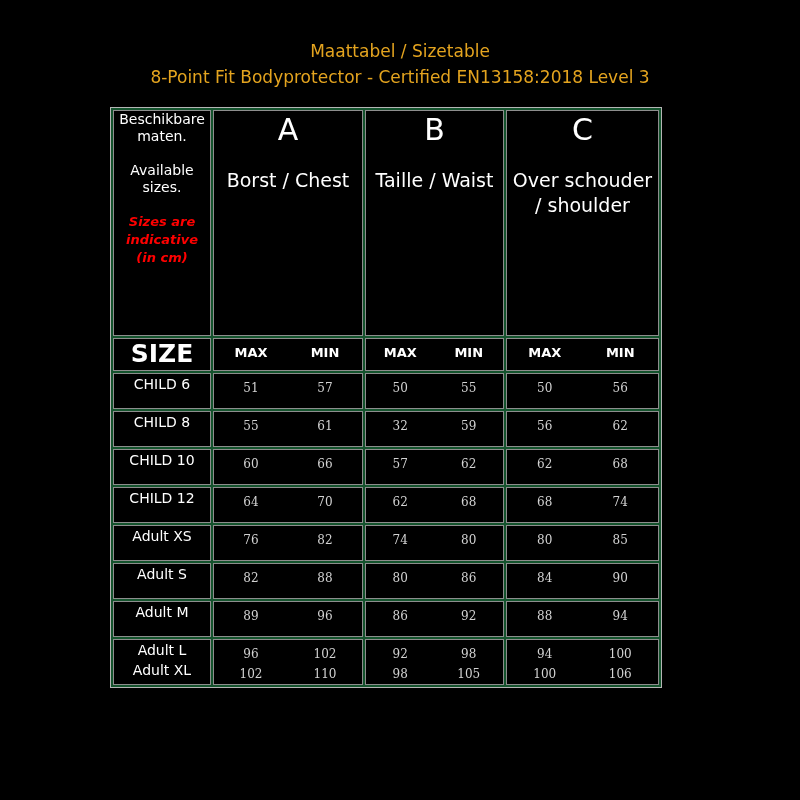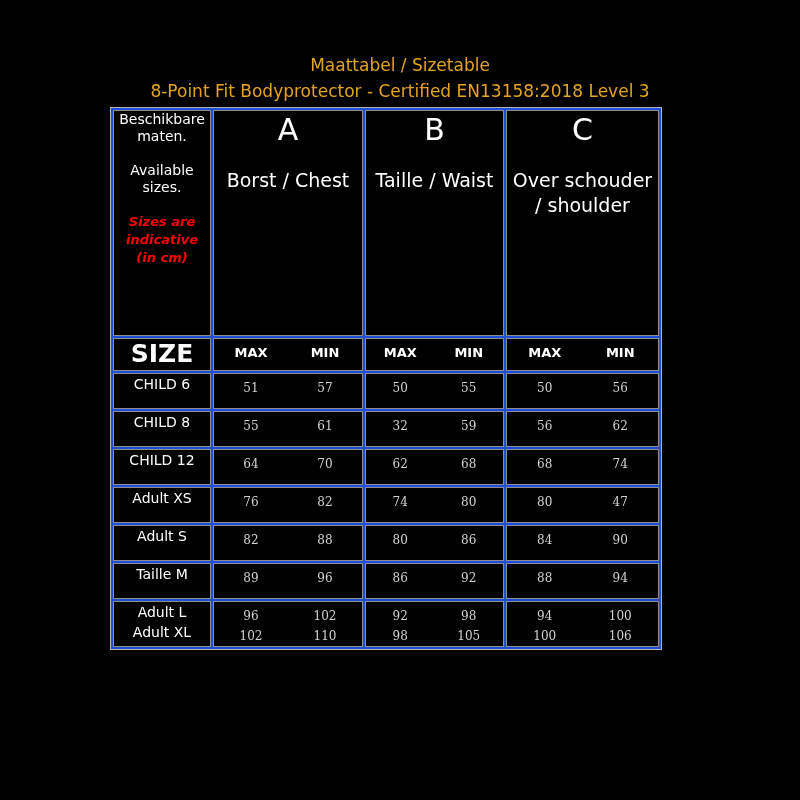--- a/index.html
+++ b/index.html
@@ -1,29 +1,29 @@
 <!DOCTYPE html>
 <html><head>
 <meta charset="utf-8">
 <style>
   html, body { margin: 0; padding: 0; background: #000; }
   body {
     width: 800px; height: 800px; position: relative; overflow: hidden;
     font-family: "DejaVu Sans", "Liberation Sans", sans-serif;
   }
   .title {
-    position: absolute; top: 52px; left: 0; width: 800px;
+    position: absolute; top: 38px; left: 0; width: 800px;
     text-align: center; font-size: 17px; line-height: 26px; color: #e4a41f;
   }
   .title .bold { font-weight: normal; }
 
   table.size-table {
     position: absolute; left: 110px; top: 107px;
     border-collapse: separate; border-spacing: 2px;
-    border: 1px solid #b5b5b5; background: #1d4ed8; table-layout: fixed;
+    border: 1px solid #b5b5b5; background: #14532d; table-layout: fixed;
   }
   table.size-table td {
     border: 1px solid #8d8d8d; padding: 0; vertical-align: top; background: #000;
     overflow: hidden;
   }
 
   
   .avail-cell {
     vertical-align: bottom; text-align: center; color: #fff;
     font-size: 14px; line-height: 17px; padding: 0 2px 3px 2px;
@@ -160,20 +160,41 @@
           </div>
         </td>
         <td class="num-cell">
           <div class="pair">
             <span>56</span>
             <span>62</span>
           </div>
         </td>
       </tr>
       <tr>
+        <td class="label-cell">CHILD 10</td>
+        <td class="num-cell">
+          <div class="pair">
+            <span>60</span>
+            <span>66</span>
+          </div>
+        </td>
+        <td class="num-cell">
+          <div class="pair">
+            <span>57</span>
+            <span>62</span>
+          </div>
+        </td>
+        <td class="num-cell">
+          <div class="pair">
+            <span>62</span>
+            <span>68</span>
+          </div>
+        </td>
+      </tr>
+      <tr>
         <td class="label-cell">CHILD 12</td>
         <td class="num-cell">
           <div class="pair">
             <span>64</span>
             <span>70</span>
           </div>
         </td>
         <td class="num-cell">
           <div class="pair">
             <span>62</span>
@@ -197,21 +218,21 @@
         </td>
         <td class="num-cell">
           <div class="pair">
             <span>74</span>
             <span>80</span>
           </div>
         </td>
         <td class="num-cell">
           <div class="pair">
             <span>80</span>
-            <span>47</span>
+            <span>85</span>
           </div>
         </td>
       </tr>
       <tr>
         <td class="label-cell">Adult S</td>
         <td class="num-cell">
           <div class="pair">
             <span>82</span>
             <span>88</span>
           </div>
@@ -223,21 +244,21 @@
           </div>
         </td>
         <td class="num-cell">
           <div class="pair">
             <span>84</span>
             <span>90</span>
           </div>
         </td>
       </tr>
       <tr>
-        <td class="label-cell">Taille M</td>
+        <td class="label-cell">Adult M</td>
         <td class="num-cell">
           <div class="pair">
             <span>89</span>
             <span>96</span>
           </div>
         </td>
         <td class="num-cell">
           <div class="pair">
             <span>86</span>
             <span>92</span>

